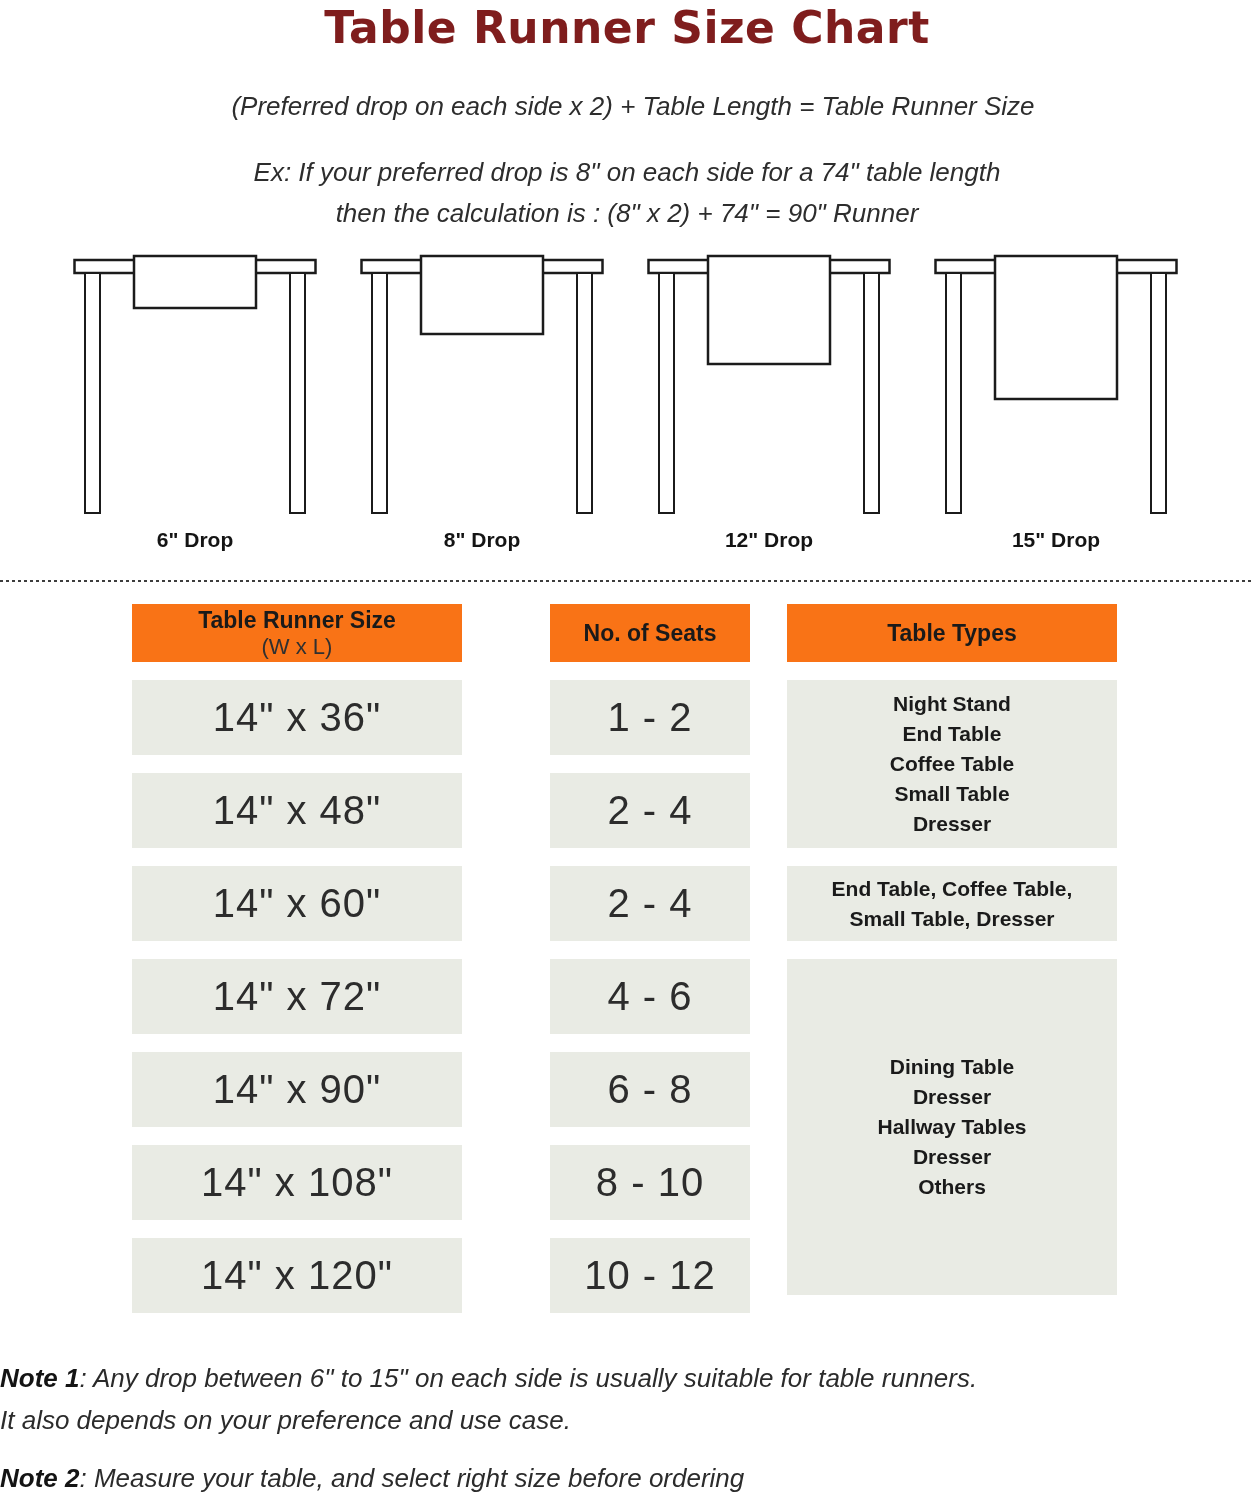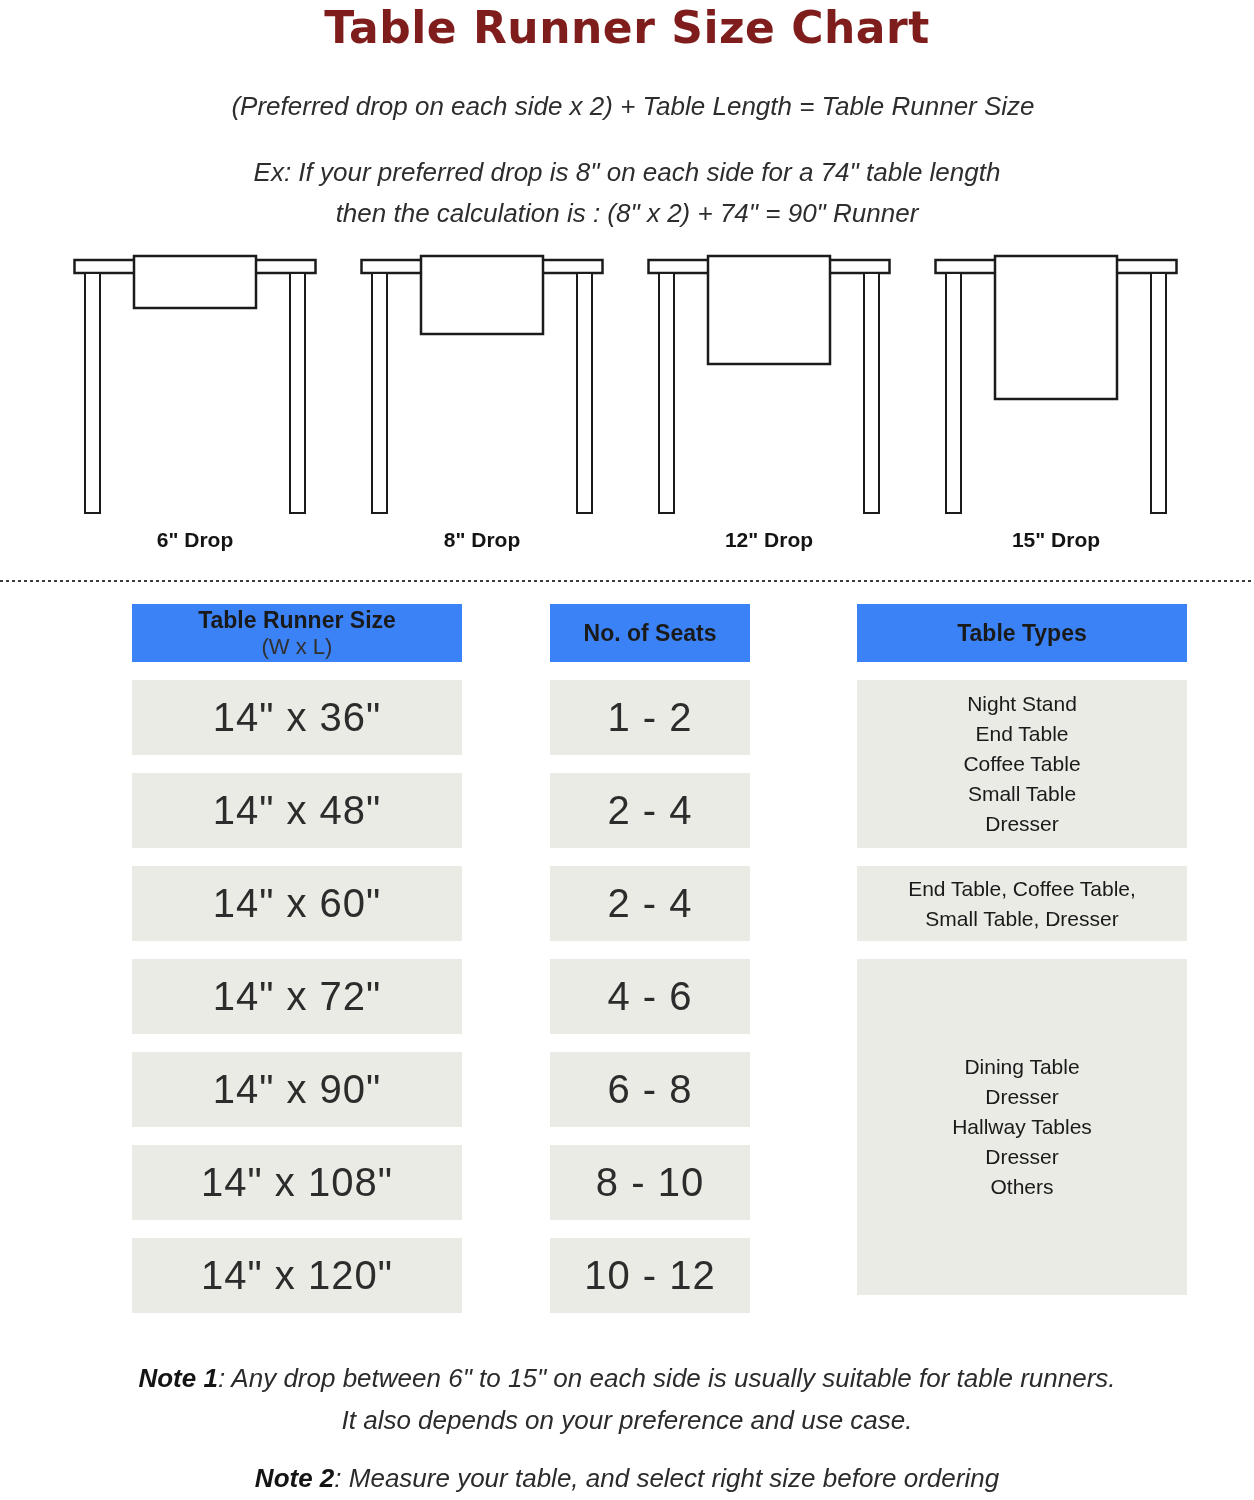--- a/index.html
+++ b/index.html
@@ -36,39 +36,39 @@
   
   .divider {
     margin-top:28px; height:2px; width:100%;
     background:repeating-linear-gradient(to right,#3d3d3d 0 3px,transparent 3px 6px);
   }
   
   .size-table { margin-top:22px; display:flex; padding-left:132px; }
   .tcol { display:flex; flex-direction:column; gap:18px; }
   .tcol-sizes { width:330px; }
   .tcol-seats { width:200px; margin-left:88px; }
-  .tcol-types { width:330px; margin-left:107px; }
+  .tcol-types { width:330px; margin-left:37px; }
   .hcell {
-    height:58px; background:#3b82f6;
+    height:58px; background:#f97316;
     display:flex; flex-direction:column; align-items:center; justify-content:center;
   }
   .h-title { font-size:23px; font-weight:bold; color:#1a1a1a; line-height:27px; }
   .h-sub   { font-size:22px; font-weight:normal; color:#303030; line-height:25px; }
   .cell {
     background:#e9ebe4; display:flex; align-items:center; justify-content:center;
     text-align:center;
   }
   .vcell { height:75px; font-size:40px; font-weight:300; color:#2c2c2c; letter-spacing:1px; }
-  .types-cell { flex-direction:column; font-size:21px; font-weight:normal; color:#1a1a1a; line-height:30px; }
+  .types-cell { flex-direction:column; font-size:21px; font-weight:bold; color:#1a1a1a; line-height:30px; }
   .types-span2 { height:168px; }
   .types-span1 { height:75px; }
   .types-span4 { height:336px; }
   
   .note {
-    text-align:center; font-style:italic; font-size:26px; color:#2b2b2b; line-height:42px;
+    text-align:left; font-style:italic; font-size:26px; color:#2b2b2b; line-height:42px;
   }
   .note-1 { margin-top:44px; }
   .note-2 { margin-top:16px; }
   .note-label { font-weight:bold; color:#141414; }
 </style>
 </head>
 <body>
 
 <div class="page-title">Table Runner Size Chart</div>
 

